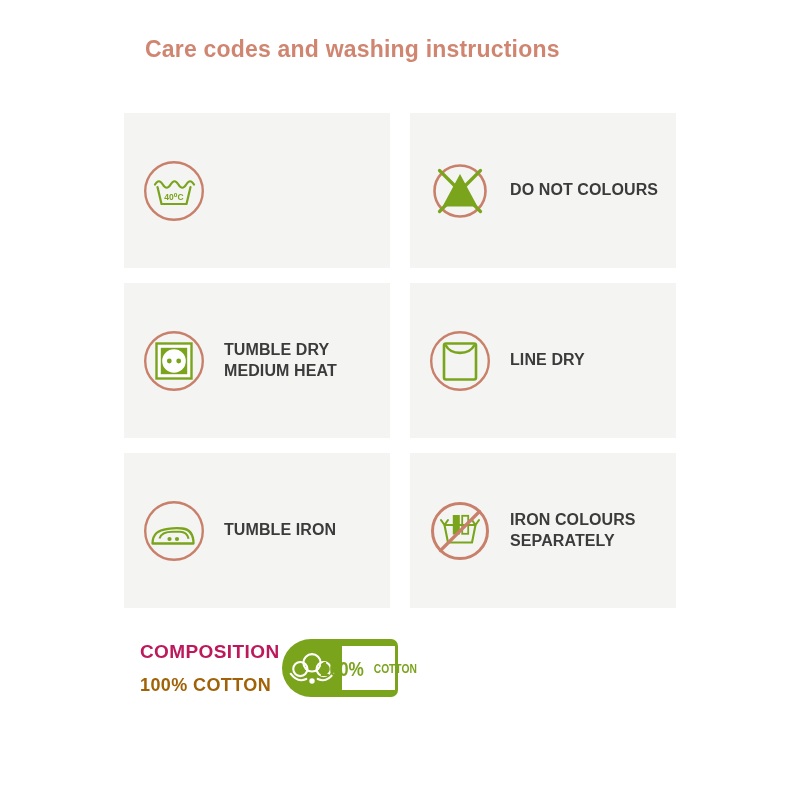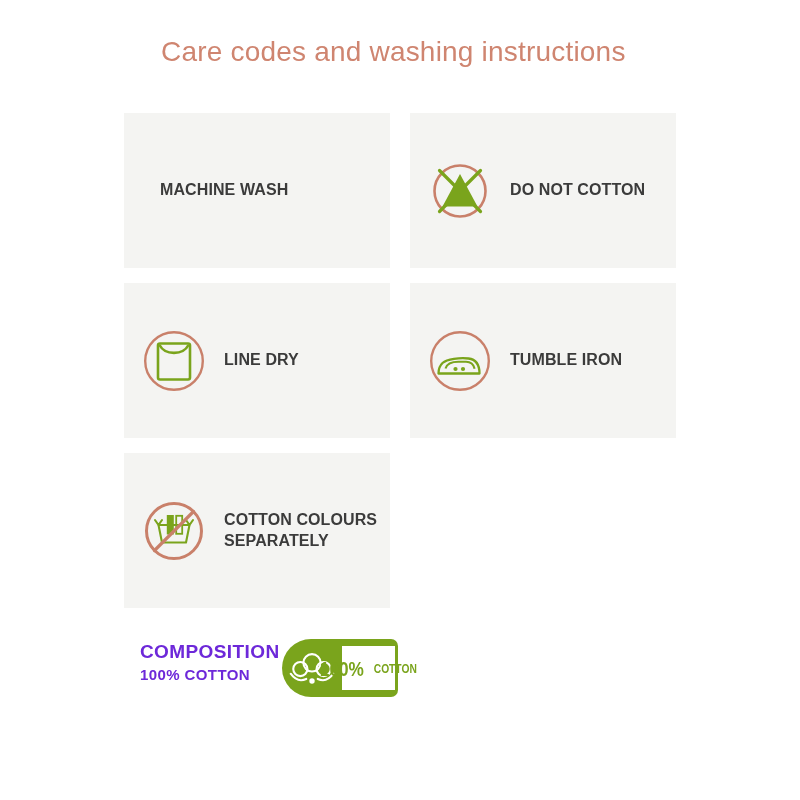--- a/index.html
+++ b/index.html
@@ -3,39 +3,39 @@
 <meta charset="utf-8">
 <style>
   html,body{margin:0;padding:0;}
   body{
     width:800px;height:800px;position:relative;background:#ffffff;
     font-family:"Liberation Sans","DejaVu Sans",sans-serif;
     overflow:hidden;
   }
   .title{
     position:absolute;left:145px;top:36px;
-    font-size:28px;font-weight:400;color:#CF8570;letter-spacing:0.2px;margin-left:16px;
+    font-size:23px;font-weight:700;color:#CF8570;letter-spacing:0.2px;
   }
   .grid{
     position:absolute;left:124px;top:113px;
     display:grid;grid-template-columns:266px 266px;grid-auto-rows:155px;
     column-gap:20px;row-gap:15px;
   }
   .card{
     background:#F4F4F2;display:flex;align-items:center;
     padding-left:18px;box-sizing:border-box;
   }
   .card-icon{flex:0 0 64px;width:64px;height:64px;}
   .card-label{
     margin-left:18px;font-size:16px;font-weight:700;line-height:1.28;
     color:#3B3B3B;letter-spacing:0.1px;
   }
   .composition{position:absolute;left:140px;top:641px;}
-  .comp-label{font-size:19px;font-weight:700;color:#6d28d9;letter-spacing:0.4px;}
-  .comp-value{font-size:15px;font-weight:700;color:#6d28d9;margin-top:3px;letter-spacing:0.4px;}
+  .comp-label{font-size:19px;font-weight:700;color:#be185d;letter-spacing:0.4px;}
+  .comp-value{font-size:18px;font-weight:700;color:#a16207;margin-top:12px;letter-spacing:0.4px;}
   .badge{
     position:absolute;left:282px;top:639px;width:116px;height:58px;
     background:#7AA41C;border-radius:29px 7px 7px 29px;
     display:flex;align-items:center;
   }
   .cotton-svg{margin-left:5px;}
   .badge-box{
     position:absolute;right:3px;top:7px;bottom:7px;width:53px;background:#ffffff;
     display:flex;flex-direction:row;align-items:center;justify-content:center;
   }
@@ -44,38 +44,61 @@
   .icon-text{font-family:"Liberation Sans","DejaVu Sans",sans-serif;}
 </style>
 </head>
 <body>
 
 <div class="title">Care codes and washing instructions</div>
 
 <div class="grid">
 
   <div class="card">
+    <span class="card-icon">
+      <svg viewBox="0 0 64 64" width="64" height="64">
+        <circle cx="32" cy="32" r="28.8" fill="none" stroke="#C9806A" stroke-width="2.4"></circle>
+        <path d="M13 25.5 q3.9 -6.5 7.8 0 q3.9 6.5 7.8 0 q3.9 -6.5 7.8 0 q3.9 6.5 7.8 0 q3.9 -6.5 7.8 0" fill="none" stroke="#7AA41C" stroke-width="2.2" stroke-linecap="round"></path>
+        <path d="M15.5 28 L19.5 45 L44.5 45 L48.5 28" fill="none" stroke="#7AA41C" stroke-width="2.2" stroke-linejoin="round" stroke-linecap="round"></path>
+        <text class="icon-text" x="32" y="41" text-anchor="middle" font-size="8.5" font-weight="bold" fill="#7AA41C">40⁰C</text>
+      </svg>
+    </span>
     <div class="card-label">
-      <div>MACHINE WASH</div>
     </div>
   </div>
 
   <div class="card">
     <span class="card-icon">
       <svg viewBox="0 0 64 64" width="64" height="64">
         <circle cx="32" cy="32" r="25.5" fill="none" stroke="#C9806A" stroke-width="2.6"></circle>
         <path d="M32 15 L14.5 47.5 L49.5 47.5 Z" fill="#7AA41C"></path>
         <path d="M11.5 11.5 L52.5 52.5 M52.5 11.5 L11.5 52.5" fill="none" stroke="#7AA41C" stroke-width="3.2" stroke-linecap="round"></path>
       </svg>
     </span>
     <div class="card-label">
-      <div>DO NOT COTTON</div>
+      <div>DO NOT COLOURS</div>
     </div>
   </div>
 
+  <div class="card">
+    <span class="card-icon">
+      <svg viewBox="0 0 64 64" width="64" height="64">
+        <circle cx="32" cy="32" r="28.8" fill="none" stroke="#C9806A" stroke-width="2.4"></circle>
+        <rect x="14.5" y="14.5" width="35" height="35" fill="#ffffff" stroke="#7AA41C" stroke-width="2.4"></rect>
+        <rect x="18.8" y="18.8" width="26.4" height="26.4" fill="#7AA41C"></rect>
+        <circle cx="32" cy="32" r="11.8" fill="#ffffff"></circle>
+        <circle cx="27.3" cy="32" r="2.4" fill="#7AA41C"></circle>
+        <circle cx="36.7" cy="32" r="2.4" fill="#7AA41C"></circle>
+      </svg>
+    </span>
+    <div class="card-label">
+      <div>TUMBLE DRY</div>
+      <div>MEDIUM HEAT</div>
+    </div>
+  </div>
 
   <div class="card">
     <span class="card-icon">
       <svg viewBox="0 0 64 64" width="64" height="64">
         <circle cx="32" cy="32" r="28.8" fill="none" stroke="#C9806A" stroke-width="2.4"></circle>
         <rect x="16" y="14.5" width="32" height="36" rx="2" fill="none" stroke="#7AA41C" stroke-width="2.6"></rect>
         <path d="M17.5 16 C23 26.5 41 26.5 46.5 16" fill="none" stroke="#7AA41C" stroke-width="2.6"></path>
       </svg>
     </span>
     <div class="card-label">
@@ -103,21 +126,21 @@
       <svg viewBox="0 0 64 64" width="64" height="64">
         <circle cx="32" cy="32" r="27.5" fill="none" stroke="#C9806A" stroke-width="3"></circle>
         <path d="M16.5 26 L47.5 26 M16.5 26 L13 21 M16.5 26 L20 21 M47.5 26 L44 21 M47.5 26 L51 21" fill="none" stroke="#7AA41C" stroke-width="2.1" stroke-linecap="round"></path>
         <path d="M16.5 26 L20 43.5 L44 43.5 L47.5 26" fill="none" stroke="#7AA41C" stroke-width="2.1" stroke-linejoin="round"></path>
         <rect x="24.8" y="16" width="7" height="19.5" fill="#7AA41C"></rect>
         <rect x="34.2" y="16.8" width="6" height="18" fill="none" stroke="#7AA41C" stroke-width="1.8"></rect>
         <path d="M12.5 51.5 L51.5 12.5" fill="none" stroke="#C9806A" stroke-width="3.2" stroke-linecap="round"></path>
       </svg>
     </span>
     <div class="card-label">
-      <div>COTTON COLOURS</div>
+      <div>IRON COLOURS</div>
       <div>SEPARATELY</div>
     </div>
   </div>
 
 </div>
 
 <div class="composition">
   <div class="comp-label">COMPOSITION</div>
   <div class="comp-value">100% COTTON</div>
 </div>

